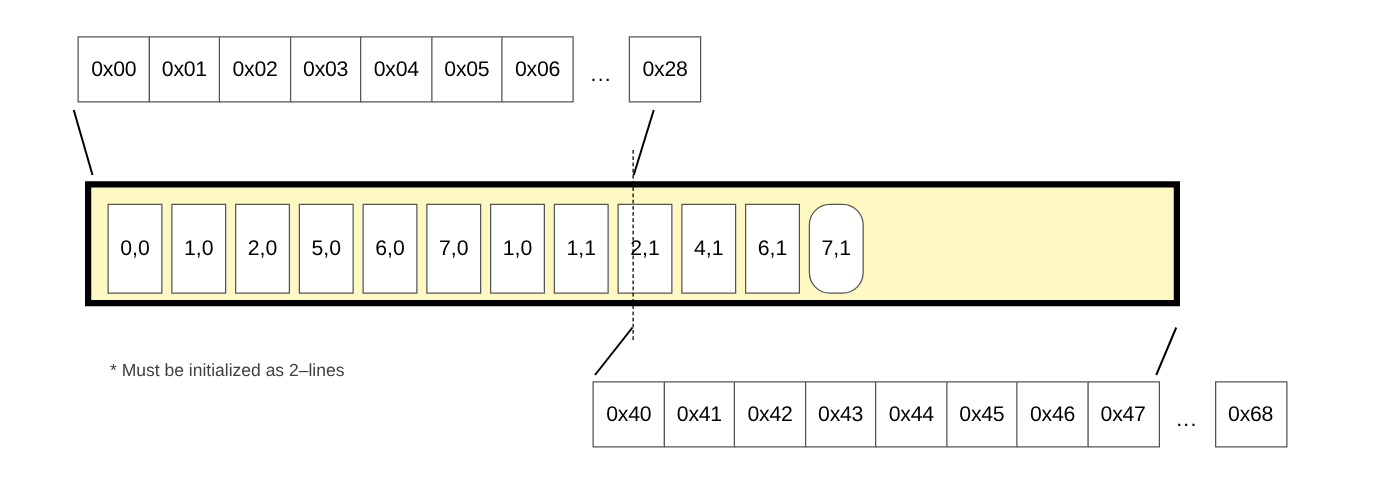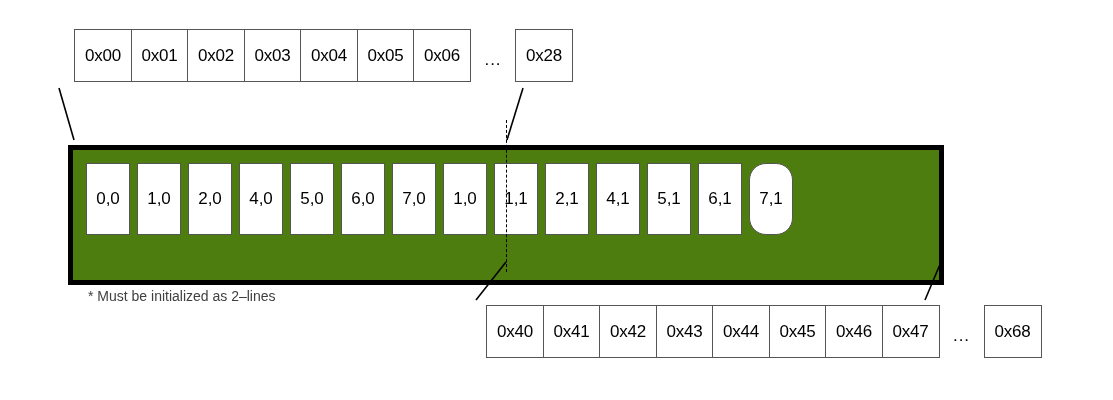--- a/index.html
+++ b/index.html
@@ -33,21 +33,21 @@
     box-sizing: border-box;
     background: #ffffff;
     display: flex;
     align-items: center;
     justify-content: center;
     font-size: 17px;
     letter-spacing: -0.2px;
     color: #000000;
     margin-left: -1.5px;
   }
-  .addr-cell:first-child { margin-left: 16px; }
+  .addr-cell:first-child { margin-left: 4px; }
 
   .ellipsis {
     width: 44px;
     height: 53px;
     display: flex;
     align-items: flex-end;
     justify-content: center;
     padding-bottom: 12px;
     box-sizing: border-box;
     font-size: 17px;
@@ -55,24 +55,24 @@
     color: #000000;
   }
   .addr-cell.standalone { margin-left: 0; }
 
   
   #main-bar {
     position: absolute;
     left: 68px;
     top: 145px;
     width: 876px;
-    height: 140px;
+    height: 100px;
     border: 5px solid #000000;
     box-sizing: border-box;
-    background: #4d7c0f;
+    background: #fef9c3;
     text-align: center;
   }
   #main-bar-inner {
     position: absolute;
     left: 13px;
     top: 13px;
     display: flex;
     align-items: stretch;
     height: 72px;
   }
@@ -136,29 +136,27 @@
     <div class="addr-cell">0x06</div>
     <div class="ellipsis">...</div>
     <div class="addr-cell standalone">0x28</div>
   </div>
 
   <div id="main-bar">
     <div id="main-bar-inner">
       <div class="word-cell">0,0</div>
       <div class="word-cell">1,0</div>
       <div class="word-cell">2,0</div>
-      <div class="word-cell">4,0</div>
       <div class="word-cell">5,0</div>
       <div class="word-cell">6,0</div>
       <div class="word-cell">7,0</div>
       <div class="word-cell">1,0</div>
       <div class="word-cell">1,1</div>
       <div class="word-cell">2,1</div>
       <div class="word-cell">4,1</div>
-      <div class="word-cell">5,1</div>
       <div class="word-cell">6,1</div>
       <div class="word-cell">7,1</div>
     </div>
   </div>
 
   <div id="dashed-divider"></div>
 
   <div id="caption">* Must be initialized as 2–lines</div>
 
   <div class="addr-row" id="bottom-addr-row" style="left:470px; top:305px;justify-content:center;">

